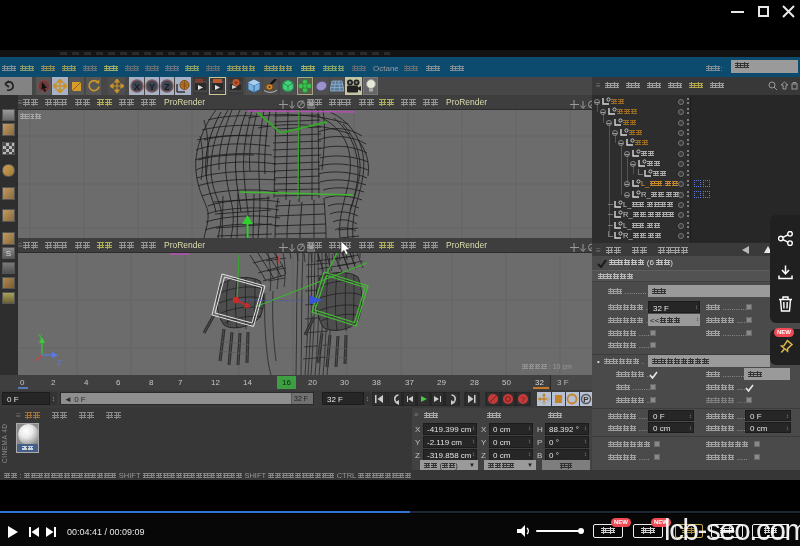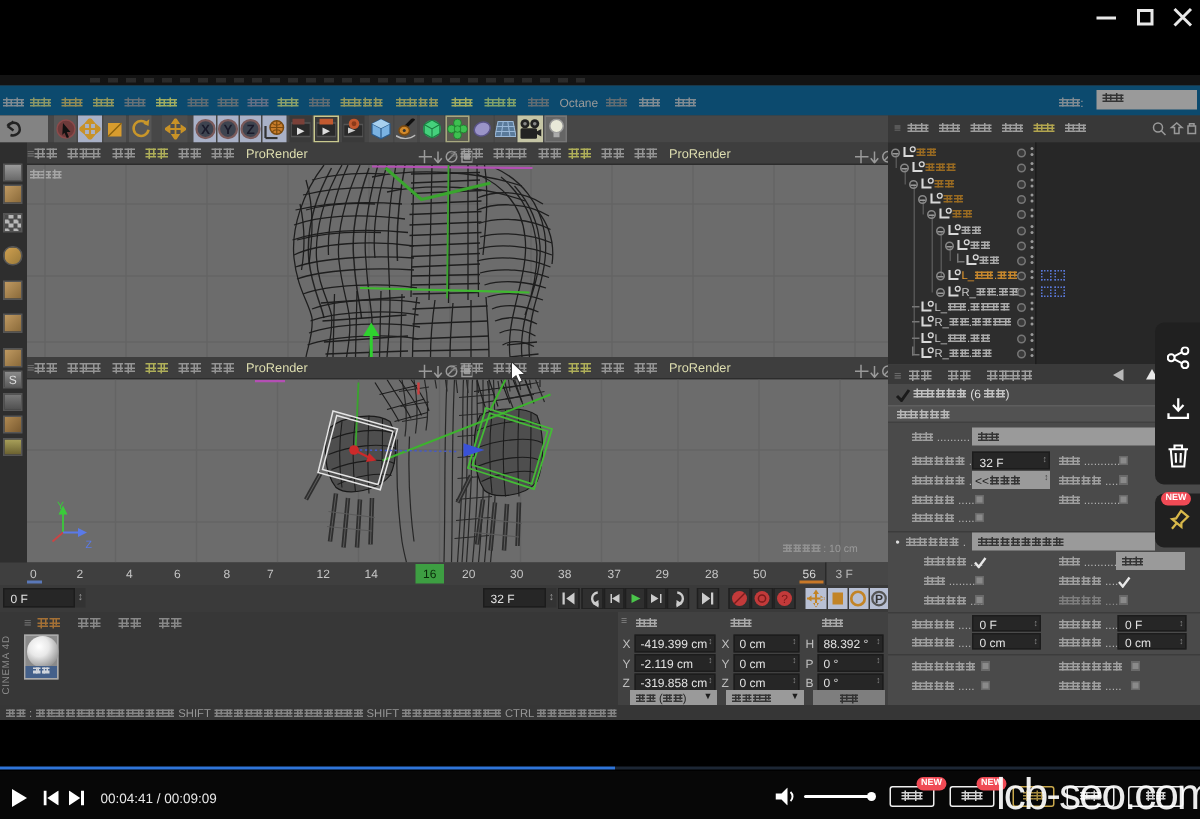--- a/index.html
+++ b/index.html
@@ -491,28 +491,32 @@
         <span style="left:211px">12</span>
         <span style="left:243px">14</span>
       <div class="abs" style="left:277px;top:1px;width:19px;height:13px;background:#3d9e42;color:#0a2a0a;font-size:8px;text-align:center;line-height:13px;">16</div>
       <span style="left:308px">20</span>
         <span style="left:340px">30</span>
         <span style="left:372px">38</span>
         <span style="left:405px">37</span>
         <span style="left:437px">29</span>
         <span style="left:470px">28</span>
         <span style="left:502px">50</span>
-        <span style="left:535px;color:#d8d8d8">56</span>
+        <span style="left:535px;color:#d8d8d8">32</span>
       <div class="abs" style="left:533px;top:12px;width:16px;height:2px;background:#c87828;"></div>
       <div class="abs" style="left:18px;top:12px;width:10px;height:2px;background:#5a78b8;"></div>
       <div class="abs" style="left:550px;top:0;width:42px;height:15px;background:#474747;border-left:1px solid #2a2a2a;color:#b8b8b8;font-size:8px;padding:3px 0 0 6px;">3 F</div>
     </div>
     <div class="abs" id="transport">
       <div class="abs dbox" style="left:2px;top:2px;width:48px;height:13px;padding:2px 0 0 4px;">0 F</div>
       <div class="abs" style="left:50px;top:2px;width:7px;height:13px;background:#333;color:#999;font-size:7px;text-align:center;line-height:13px;">↕</div>
+      <div class="abs" style="left:60px;top:2px;width:254px;height:13px;background:#8e8e8e;border:1px solid #2a2a2a;color:#2a2a2a;font-size:8px;">
+        <span style="position:absolute;left:3px;top:2px;">◄ 0 F</span>
+        <div class="abs" style="right:0;top:0;width:22px;height:11px;background:#707070;border-left:1px solid #5a5a5a;color:#222;font-size:7px;padding:2px 0 0 2px;">32 F</div>
+      </div>
       <div class="abs dbox" style="left:322px;top:2px;width:42px;height:13px;padding:2px 0 0 4px;">32 F</div>
       <div class="abs" style="left:364px;top:2px;width:7px;height:13px;background:#333;color:#999;font-size:7px;text-align:center;line-height:13px;">↕</div>
 
       <svg class="abs" style="left:372px;top:2px" width="220px" height="14">
         <g fill="#2f2f2f" stroke="#1f1f1f">
           <rect x="0" y="0" width="14" height="14"></rect>
             <rect x="16" y="0" width="14" height="14"></rect>
             <rect x="31" y="0" width="13" height="14"></rect>
             <rect x="45" y="0" width="13" height="14"></rect>
             <rect x="59" y="0" width="13" height="14"></rect>

